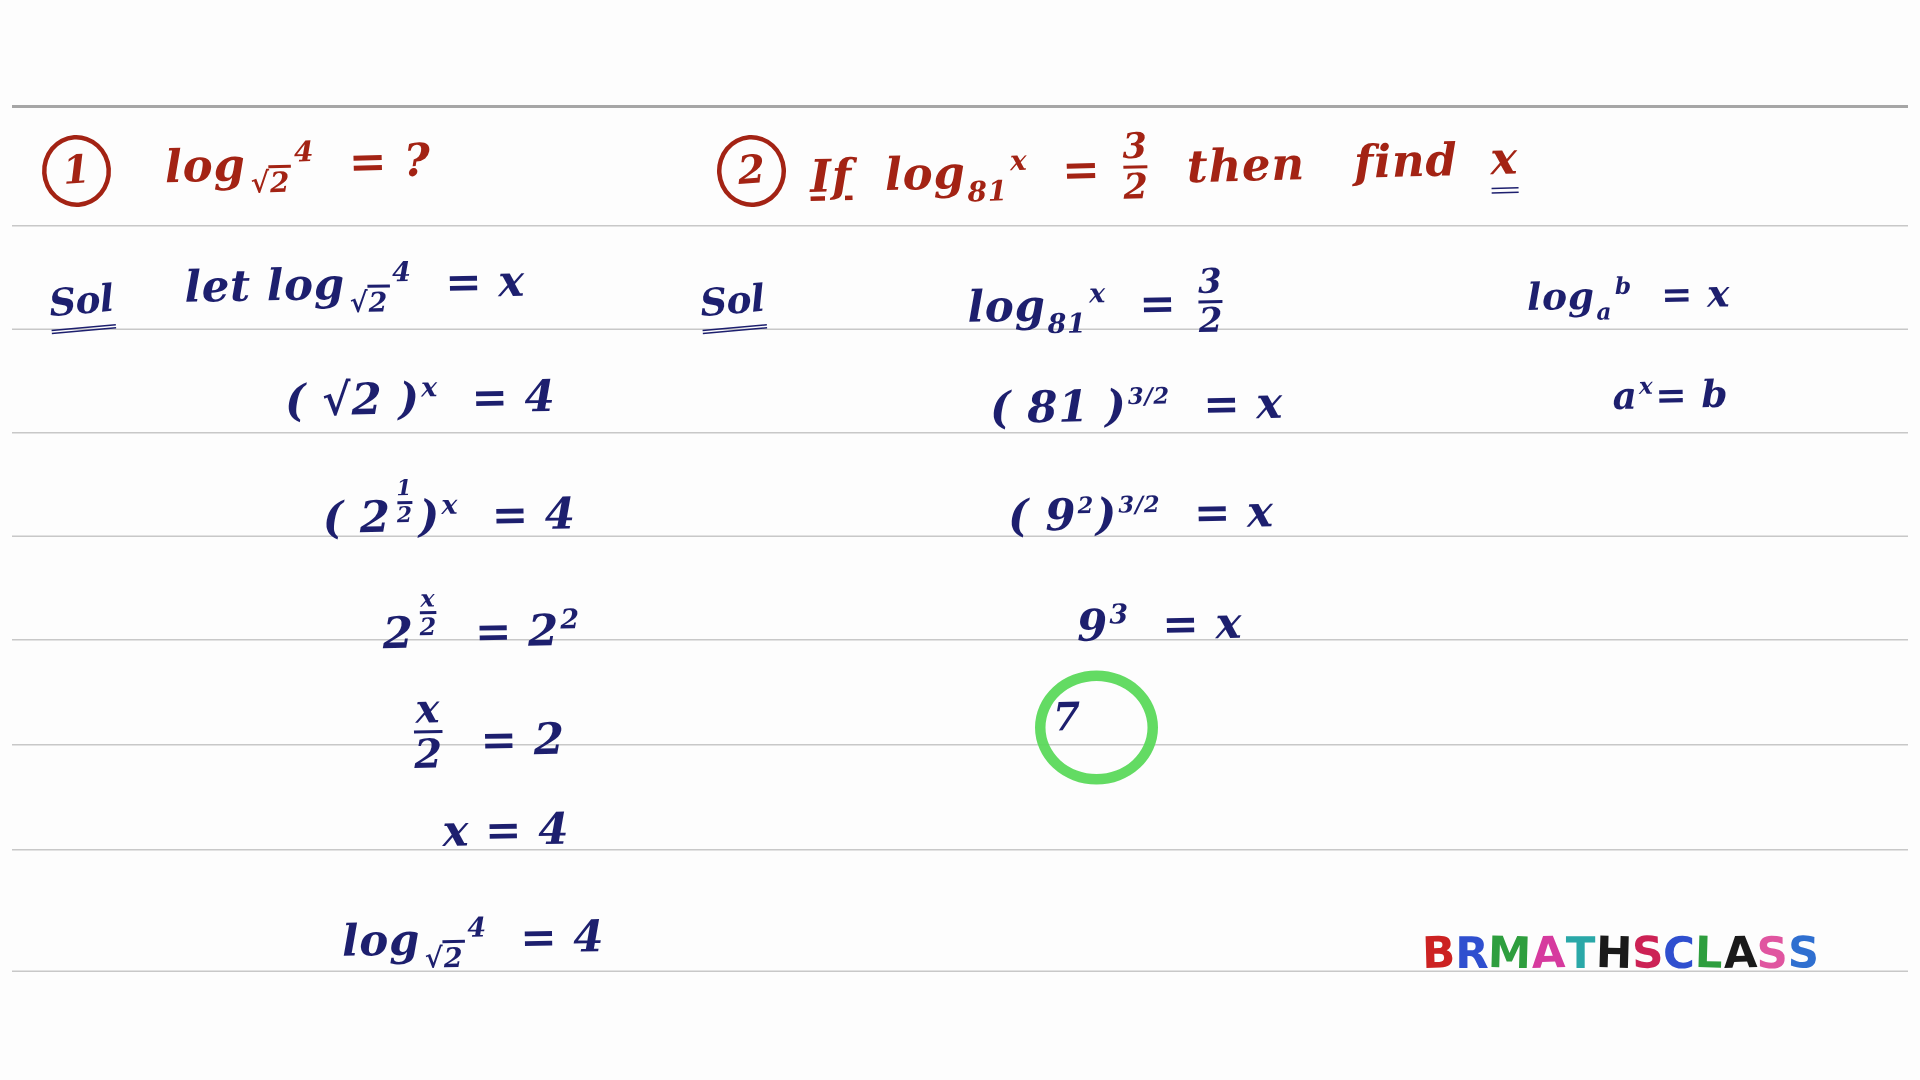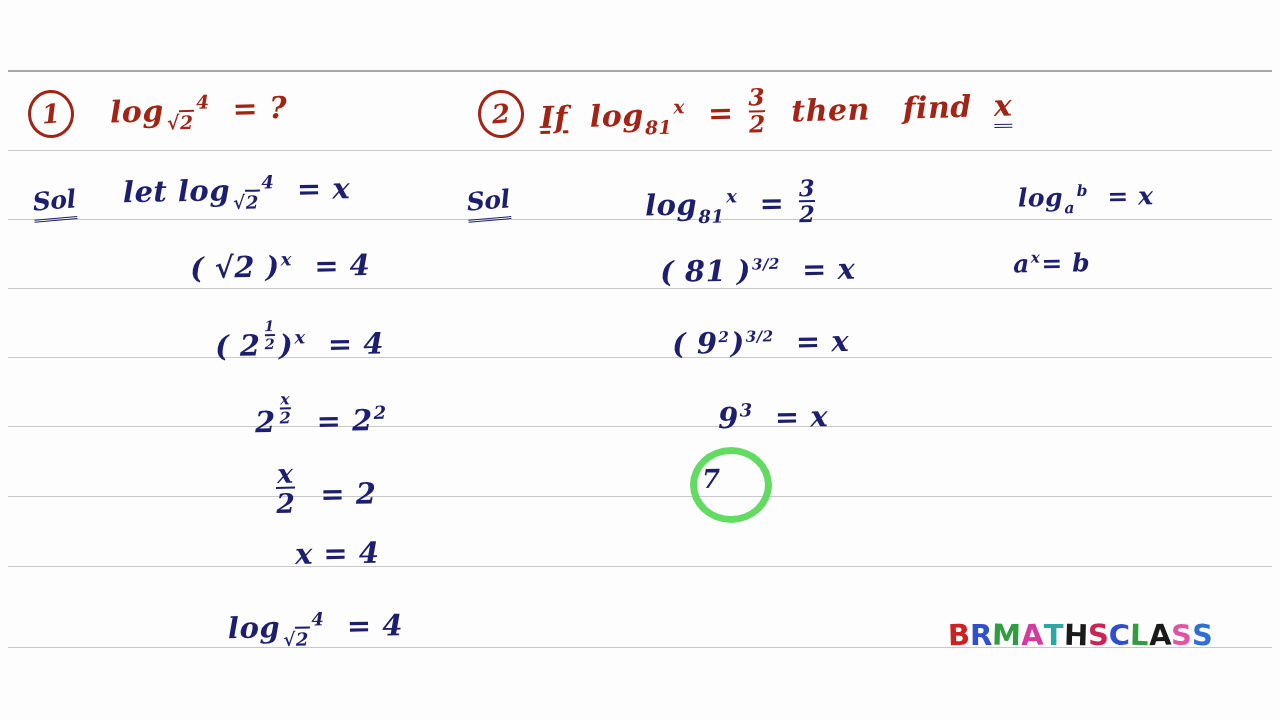--- a/index.html
+++ b/index.html
@@ -277,19 +277,19 @@
   <div class="answer-circle" style="left:690px; top:447px; width:82px; height:76px;"></div>
   <div class="hw s-w" style="left:702px; top:466px; font-size:26px; transform:rotate(-1deg);">
     <span>7</span>
   </div>
 
   <div class="hw s-ref" style="left:1018px; top:184px; transform:rotate(-1deg);">
     <span>log</span><span class="sub">a</span><span class="sup">b</span>
     &nbsp;<span>= x</span>
   </div>
 
-  <div class="hw s-ref" style="left:1013px; top:250px; transform:rotate(-1deg);">
+  <div class="hw s-ref" style="left:1075px; top:250px; transform:rotate(-1deg);">
     <span>a</span><span class="sup">x</span><span>= b</span>
   </div>
 
   <div class="logo" id="brand-logo" style="left:948px; top:618px;"><span style="color: rgb(204, 34, 34); transform: rotate(-1.6deg);">B</span><span style="color: rgb(47, 79, 207); transform: rotate(0deg);">R</span><span style="color: rgb(46, 158, 62); transform: rotate(1.6deg);">M</span><span style="color: rgb(214, 58, 158); transform: rotate(-1.6deg);">A</span><span style="color: rgb(42, 168, 168); transform: rotate(0deg);">T</span><span style="color: rgb(26, 26, 26); transform: rotate(1.6deg);">H</span><span style="color: rgb(204, 34, 85); transform: rotate(-1.6deg);">S</span><span style="color: rgb(47, 79, 207); transform: rotate(0deg);">C</span><span style="color: rgb(46, 158, 62); transform: rotate(1.6deg);">L</span><span style="color: rgb(26, 26, 26); transform: rotate(-1.6deg);">A</span><span style="color: rgb(224, 85, 160); transform: rotate(0deg);">S</span><span style="color: rgb(47, 111, 208); transform: rotate(1.6deg);">S</span></div>
 
 </div>
 
 </body></html>

